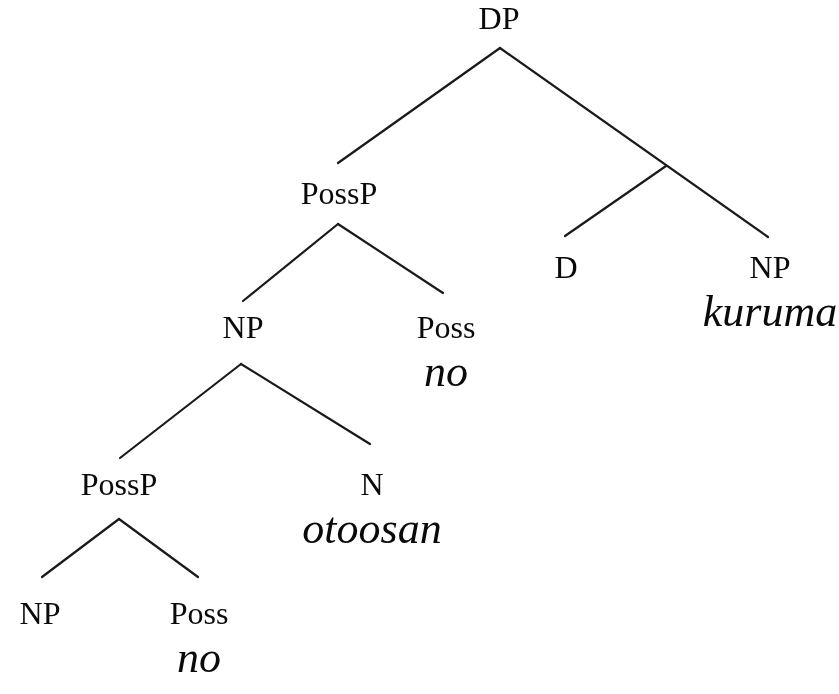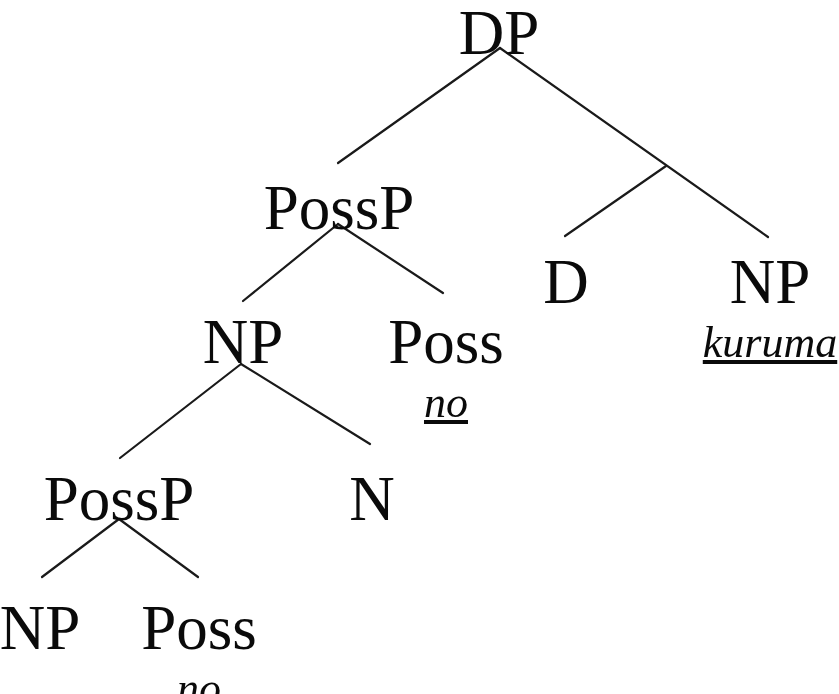--- a/index.html
+++ b/index.html
@@ -28,35 +28,34 @@
   .node {
     position: absolute;
     transform: translateX(-50%);
     text-align: center;
     white-space: nowrap;
     line-height: 1.0;
   }
   .node-label {
     display: block;
     font-family: "Liberation Serif", "DejaVu Serif", serif;
-    font-size: 63px;
+    font-size: 32px;
     font-weight: normal;
     font-style: normal;
     letter-spacing: 0px;
     color: #0a0a0a;
   }
   .node-terminal {
     display: block;
     font-family: "Liberation Serif", "DejaVu Serif", serif;
     font-size: 44px;
     font-style: italic;
     font-weight: normal;
     color: #0a0a0a;
     margin-top: 7px;
-    text-decoration: underline;
   }
 </style>
 </head>
 <body>
 
 <div id="tree-canvas">
   <svg id="edges-layer" viewBox="0 0 839 694" width="839" height="694" xmlns="http://www.w3.org/2000/svg">
       <line x1="500" y1="48" x2="338" y2="163" stroke="#1a1a1a" stroke-width="2.2" stroke-linecap="round"></line>
       <line x1="500" y1="48" x2="768" y2="237" stroke="#1a1a1a" stroke-width="2.2" stroke-linecap="round"></line>
       <line x1="666" y1="166" x2="565" y2="236" stroke="#1a1a1a" stroke-width="2.2" stroke-linecap="round"></line>
@@ -86,20 +85,21 @@
       </div>
       <div class="node" style="left: 446px; top: 311px;">
         <span class="node-label">Poss</span>
         <span class="node-terminal">no</span>
       </div>
       <div class="node" style="left: 119px; top: 468px;">
         <span class="node-label">PossP</span>
       </div>
       <div class="node" style="left: 372px; top: 468px;">
         <span class="node-label">N</span>
+        <span class="node-terminal">otoosan</span>
       </div>
       <div class="node" style="left: 40px; top: 597px;">
         <span class="node-label">NP</span>
       </div>
       <div class="node" style="left: 199px; top: 597px;">
         <span class="node-label">Poss</span>
         <span class="node-terminal">no</span>
       </div>
     </div>
 </div>

